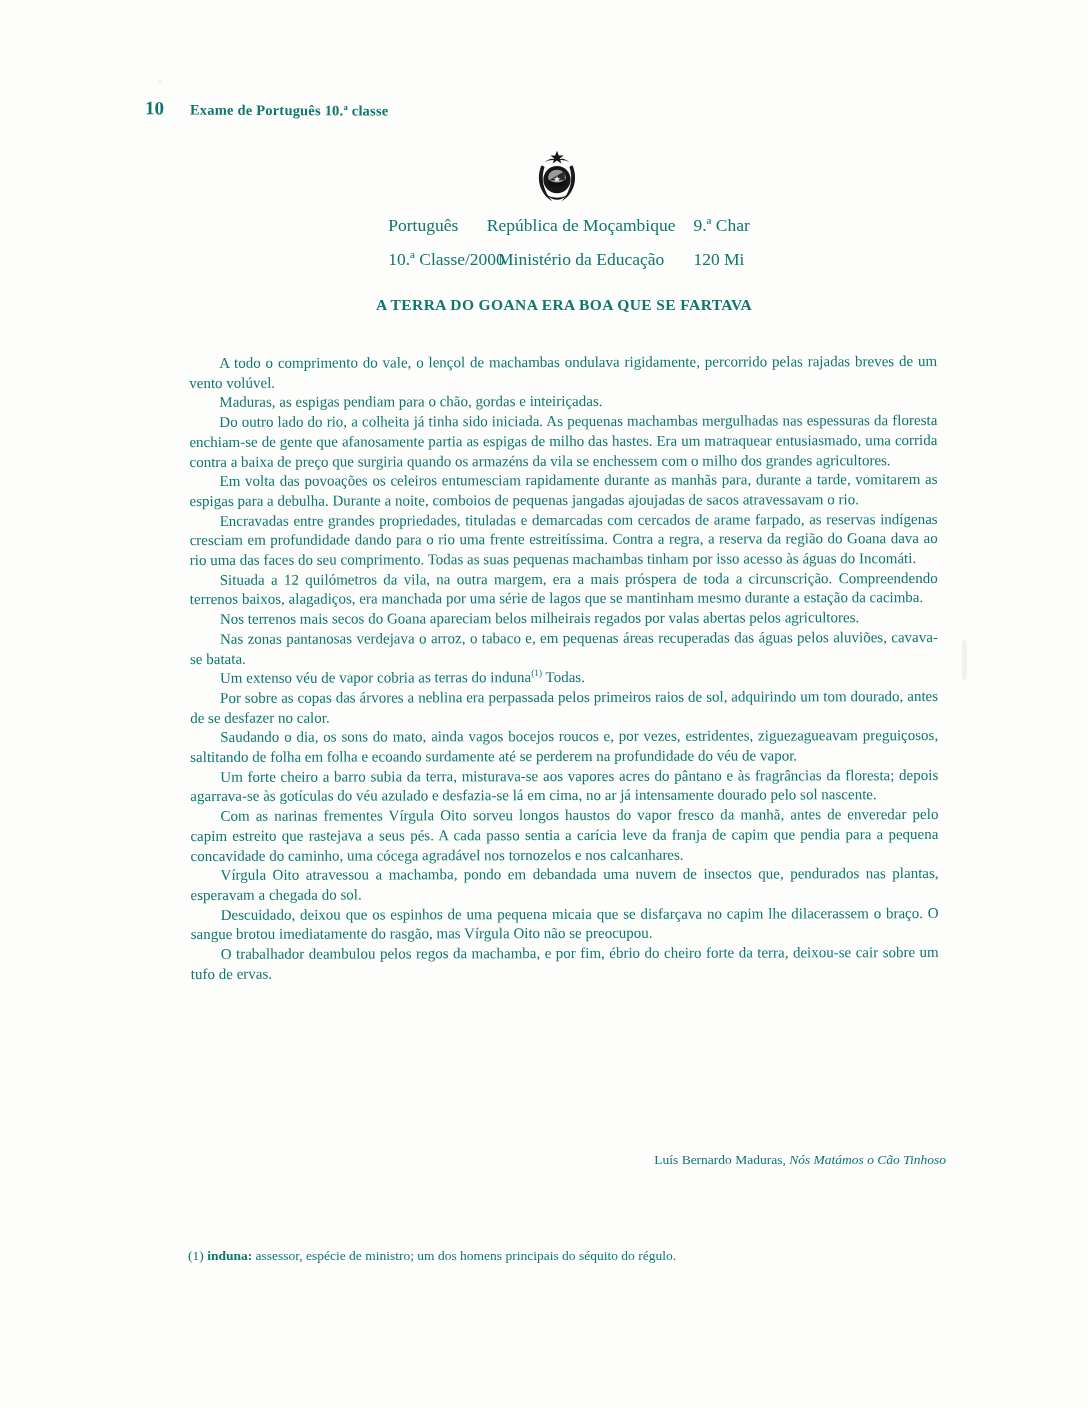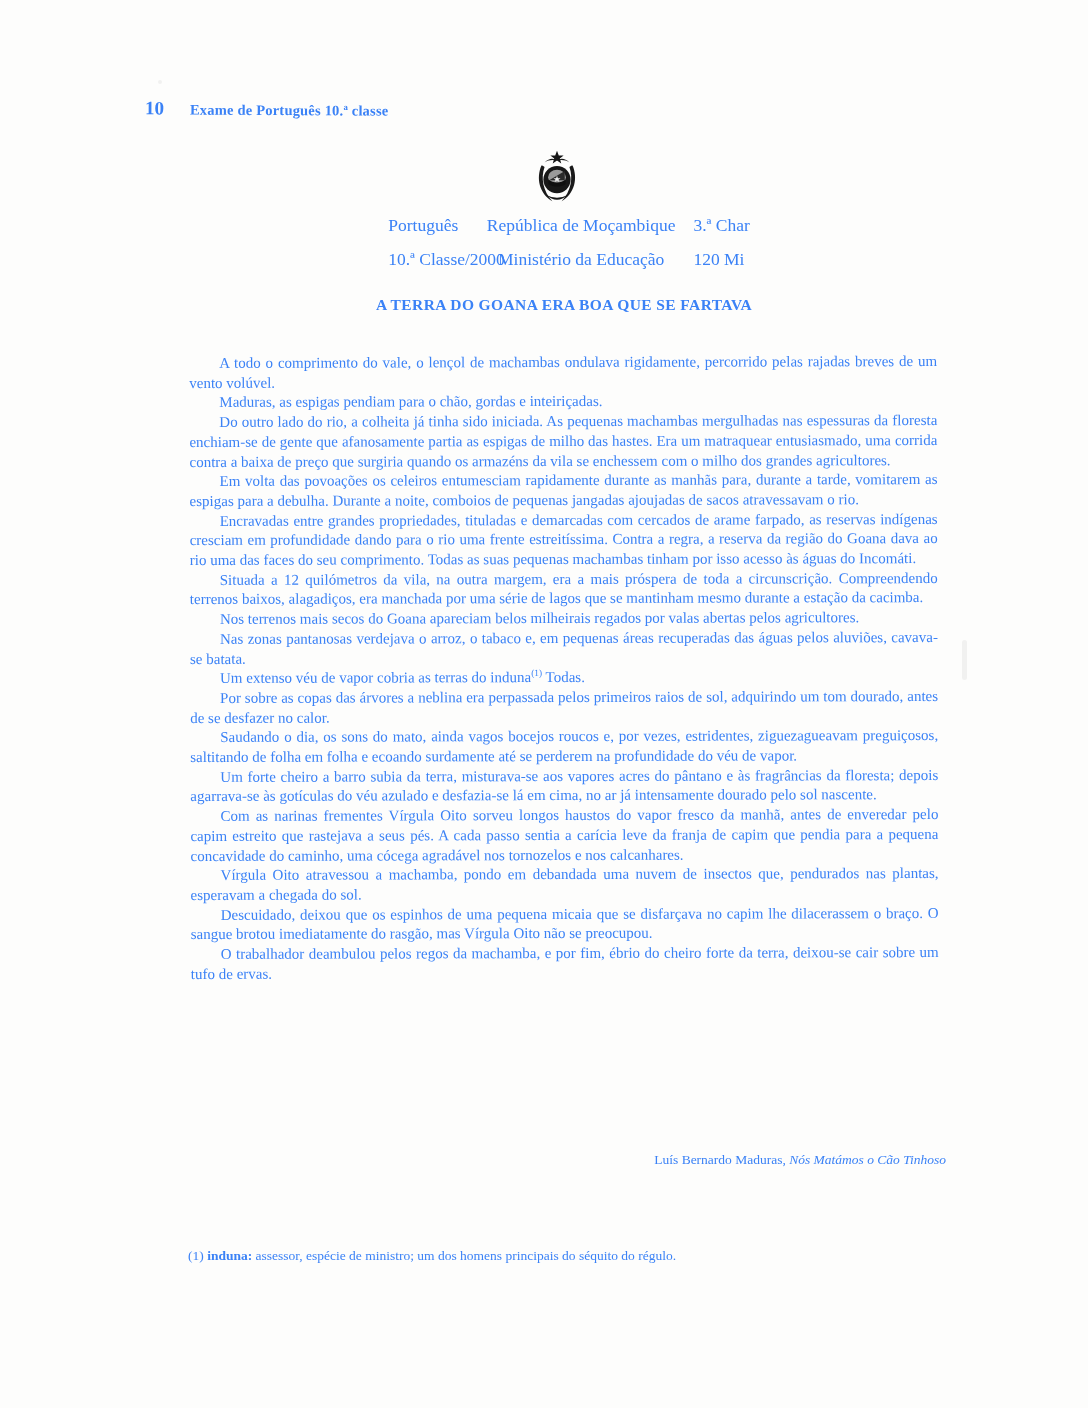--- a/index.html
+++ b/index.html
@@ -7,21 +7,21 @@
     padding: 0;
     background: #ffffff;
   }
   .page {
     position: relative;
     width: 1088px;
     height: 1408px;
     background: #fdfdfc;
     overflow: hidden;
     font-family: "Liberation Serif", "DejaVu Serif", serif;
-    color: #3b82f6;
+    color: #0f766e;
   }
   
   .running-header {
     position: absolute;
     top: 98px;
     left: 145px;
     display: flex;
     align-items: baseline;
     gap: 26px;
     transform: rotate(0.3deg);
@@ -149,21 +149,21 @@
   <div class="exam-header">
     <div class="col left">
       <div>Português</div>
       <div>10.ª Classe/2000</div>
     </div>
     <div class="col center">
       <div>República de Moçambique</div>
       <div>Ministério da Educação</div>
     </div>
     <div class="col right">
-      <div>3.ª Char</div>
+      <div>9.ª Char</div>
       <div>120 Mi</div>
     </div>
   </div>
 
   <div class="passage-title">A TERRA DO GOANA ERA BOA QUE SE FARTAVA</div>
 
   <div class="passage-body">
       <p><span>A todo o comprimento do vale, o lençol de machambas ondulava rigidamente, percorrido pelas rajadas breves de um vento volúvel.</span></p>
       <p><span>Maduras, as espigas pendiam para o chão, gordas e inteiriçadas.</span></p>
       <p><span>Do outro lado do rio, a colheita já tinha sido iniciada. As pequenas machambas mergulhadas nas espessuras da floresta enchiam-se de gente que afanosamente partia as espigas de milho das hastes. Era um matraquear entusiasmado, uma corrida contra a baixa de preço que surgiria quando os armazéns da vila se enchessem com o milho dos grandes agricultores.</span></p>

